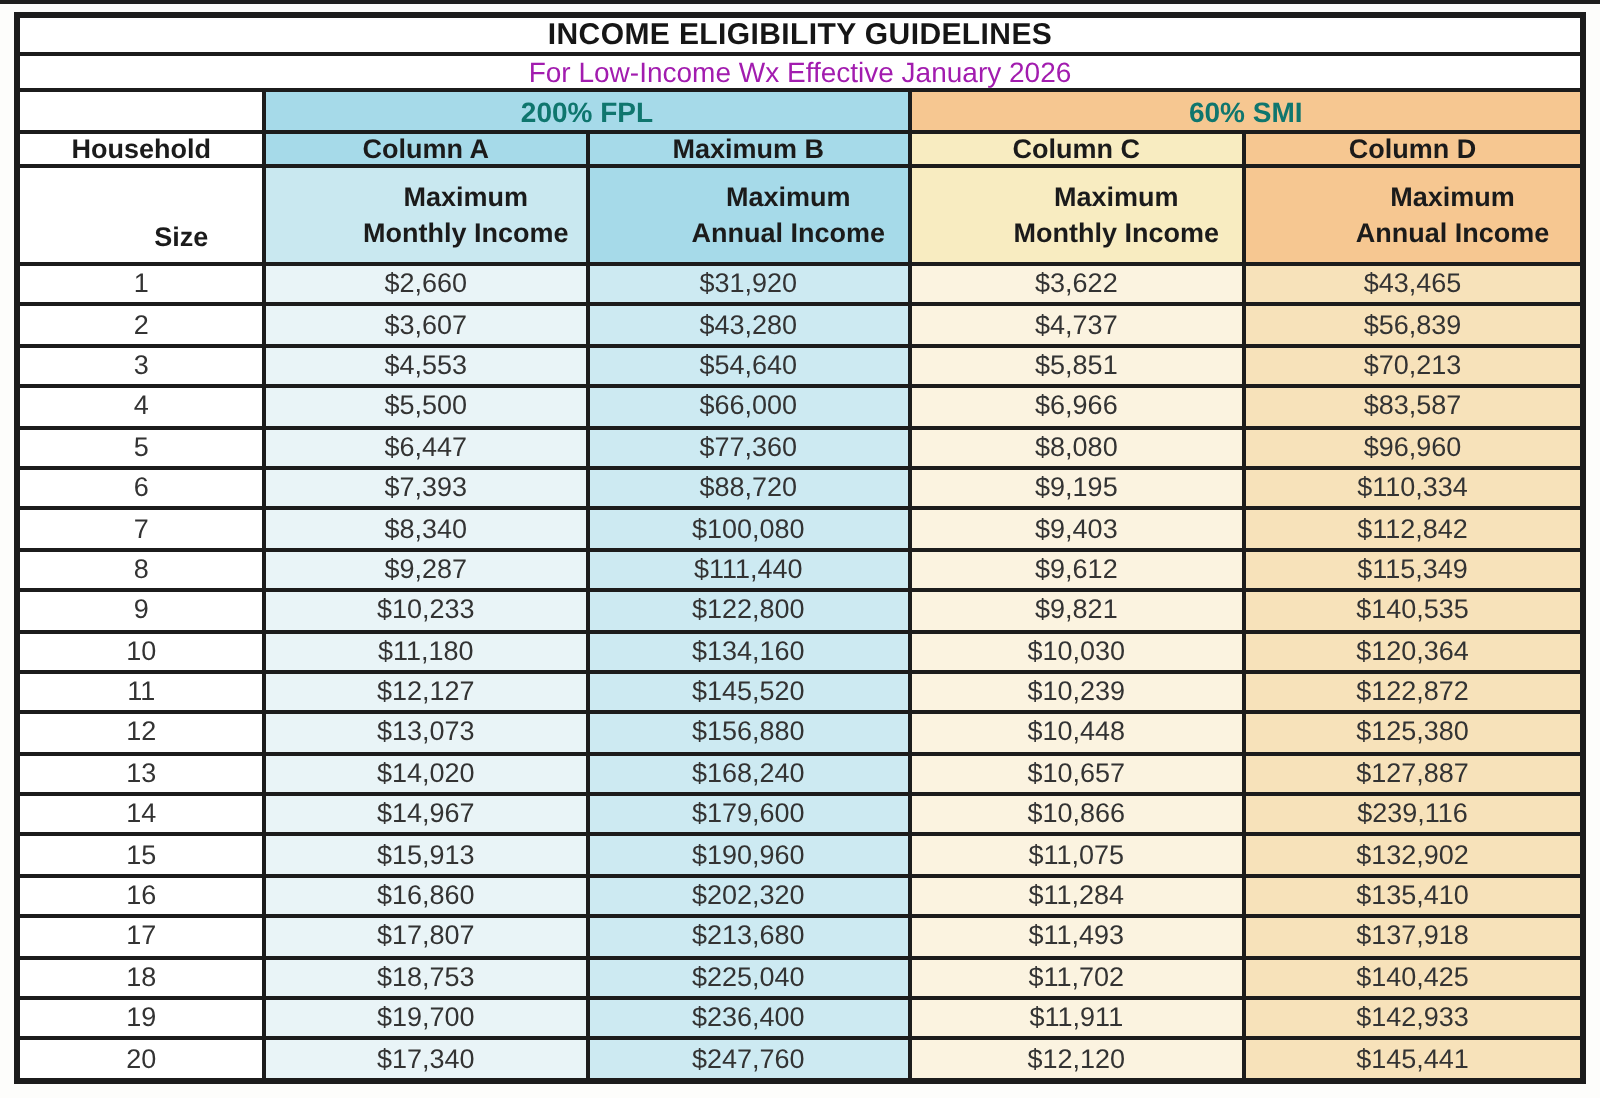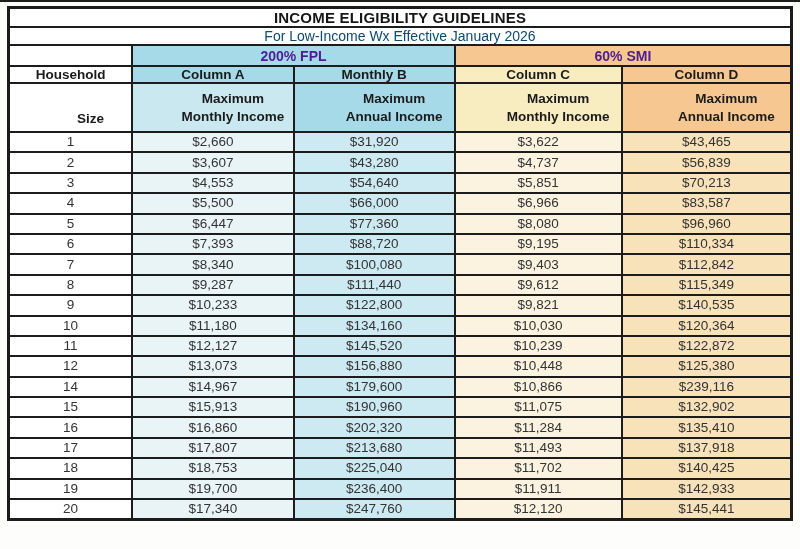--- a/index.html
+++ b/index.html
@@ -48,27 +48,27 @@
   .row-title td {
     height: 17px;
     font-size: 15px;
     font-weight: bold;
     letter-spacing: 0.2px;
     color: #161616;
   }
   .row-subtitle td {
     height: 15px;
     font-size: 14px;
-    color: #0c4a6e;
+    color: #a21caf;
   }
   .row-banner td {
     height: 19px;
     font-size: 14px;
     font-weight: bold;
-    color: #4c1d95;
+    color: #0f766e;
     margin-left: 40px;
   }
   .row-letters td {
     height: 14px;
     font-size: 13.5px;
     font-weight: bold;
     color: #1b1b1b;
   }
   .row-max td {
     height: 44px;
@@ -122,21 +122,21 @@
           <td colspan="5" class="bg-white">For Low-Income Wx Effective January 2026</td>
         </tr>
         <tr class="row-banner">
           <td class="bg-white"></td>
           <td colspan="2" class="bg-fpl-head">200% FPL</td>
           <td colspan="2" class="bg-smi-head">60% SMI</td>
         </tr>
         <tr class="row-letters">
           <td class="bg-white">Household</td>
           <td class="bg-fpl-head">Column A</td>
-          <td class="bg-fpl-head">Monthly B</td>
+          <td class="bg-fpl-head">Maximum B</td>
           <td class="bg-c-head">Column C</td>
           <td class="bg-smi-head">Column D</td>
         </tr>
         <tr class="row-max">
           <td class="bg-white size-cell">Size</td>
           <td class="bg-fpl-sub">
             <div>Maximum</div>
             <div>Monthly Income</div>
           </td>
           <td class="bg-fpl-head">
@@ -231,20 +231,27 @@
             <td class="bg-d-data">$122,872</td>
           </tr>
           <tr class="row-data">
             <td class="bg-white">12</td>
             <td class="bg-a-data">$13,073</td>
             <td class="bg-b-data">$156,880</td>
             <td class="bg-c-data">$10,448</td>
             <td class="bg-d-data">$125,380</td>
           </tr>
           <tr class="row-data">
+            <td class="bg-white">13</td>
+            <td class="bg-a-data">$14,020</td>
+            <td class="bg-b-data">$168,240</td>
+            <td class="bg-c-data">$10,657</td>
+            <td class="bg-d-data">$127,887</td>
+          </tr>
+          <tr class="row-data">
             <td class="bg-white">14</td>
             <td class="bg-a-data">$14,967</td>
             <td class="bg-b-data">$179,600</td>
             <td class="bg-c-data">$10,866</td>
             <td class="bg-d-data">$239,116</td>
           </tr>
           <tr class="row-data">
             <td class="bg-white">15</td>
             <td class="bg-a-data">$15,913</td>
             <td class="bg-b-data">$190,960</td>

